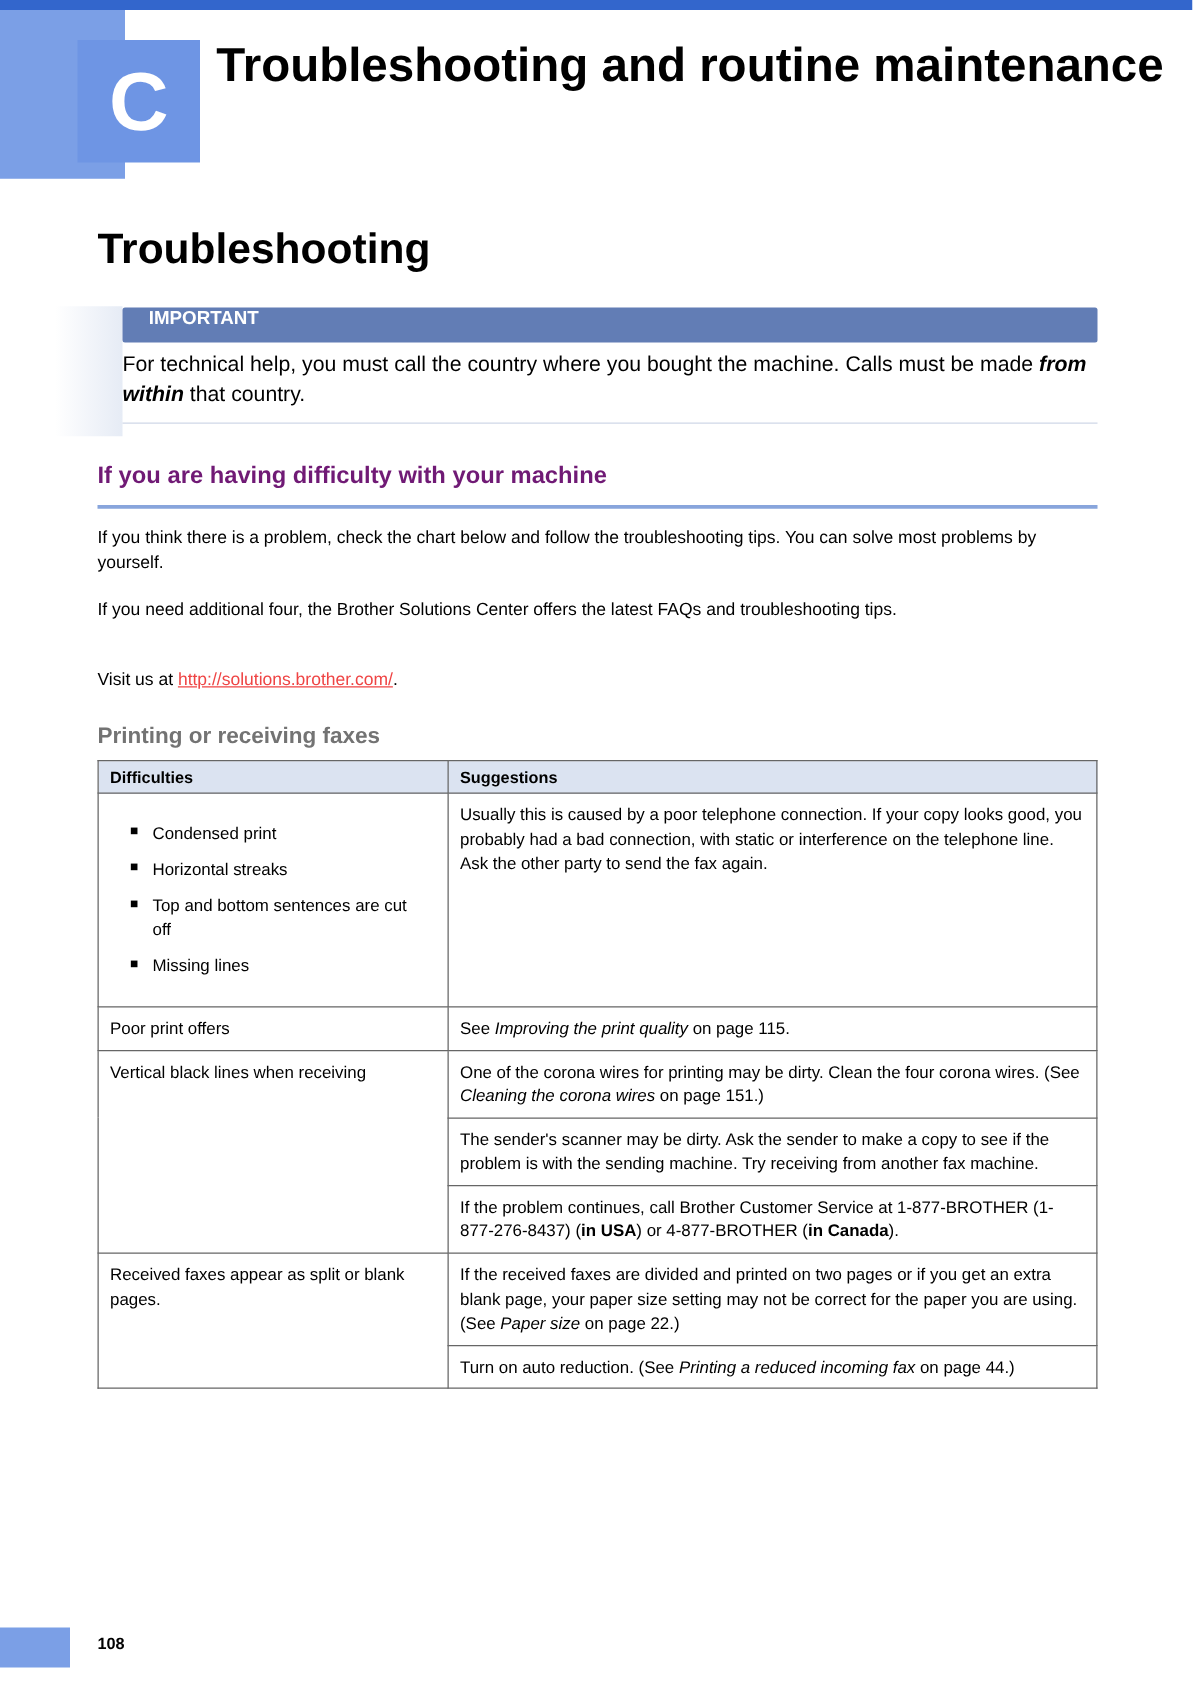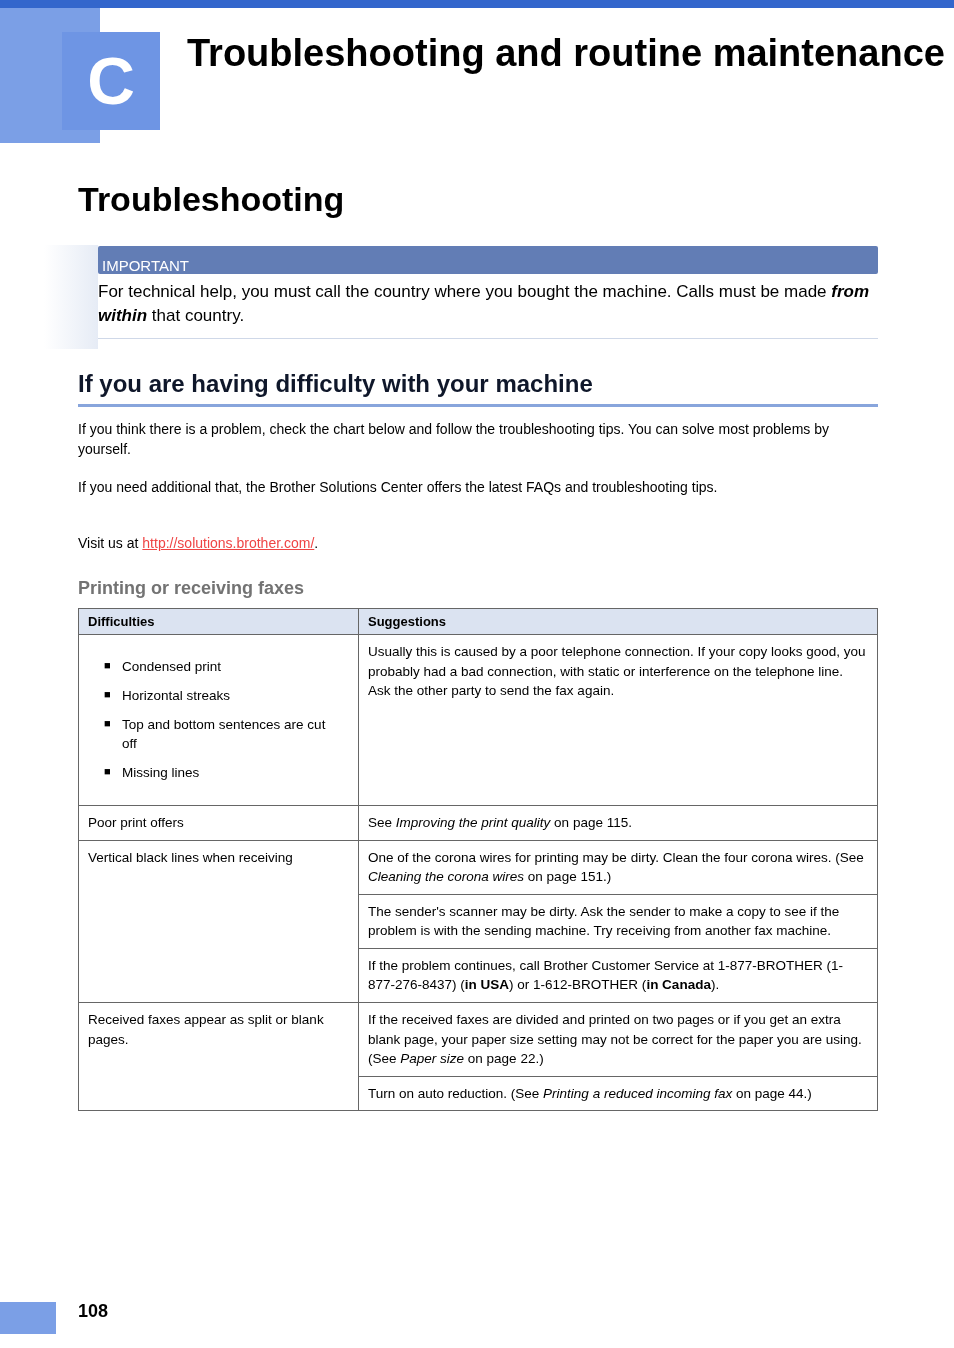--- a/index.html
+++ b/index.html
@@ -36,21 +36,21 @@
       background: #6e95e4;
       color: #ffffff;
       font-size: 66px;
       font-weight: bold;
       display: flex;
       align-items: center;
       justify-content: center;
     }
     .chapter-title {
       position: absolute;
-      left: 187px;
+      left: 173px;
       top: 30px;
       font-size: 38px;
       font-weight: bold;
       color: #000000;
       line-height: 1.25;
     }
     .section-h1 {
       position: absolute;
       left: 78px;
       top: 180px;
@@ -60,24 +60,24 @@
     }
     .important-bar {
       position: absolute;
       left: 98px;
       top: 246px;
       width: 780px;
       height: 28px;
       background: #627db5;
       color: #ffffff;
       font-size: 15px;
-      font-weight: normal;
+      font-weight: bold;
       display: flex;
-      align-items: flex-end;
-      padding-left: 4px;
+      align-items: flex-start;
+      padding-left: 21px;
       border-radius: 2px;
     }
     .important-text {
       position: absolute;
       left: 98px;
       top: 280px;
       width: 780px;
       font-size: 17px;
       color: #000000;
       line-height: 1.4;
@@ -94,23 +94,23 @@
       top: 245px;
       width: 98px;
       height: 104px;
       background: linear-gradient(to right, transparent 0%, transparent 45%, #dbe3f1 100%);
       opacity: 0.7;
     }
     .subheading {
       position: absolute;
       left: 78px;
       top: 370px;
-      font-size: 24px;
-      font-weight: bold;
-      color: #0f172a;
+      font-size: 19px;
+      font-weight: bold;
+      color: #701a75;
       width: 800px;
       padding-bottom: 6px;
     }
     .subheading-rule {
       position: absolute;
       left: 78px;
       top: 404px;
       width: 800px;
       height: 3px;
       background: #88a5dc;
@@ -176,21 +176,21 @@
       position: absolute;
       left: 0;
       top: 0;
       font-size: 11px;
       color: #000000;
     }
     .page-num {
       position: absolute;
       left: 78px;
       bottom: 26px;
-      font-size: 18px;
+      font-size: 13px;
       font-weight: bold;
       color: #000000;
       margin-top: 46px;
     }
     .side-tab {
       position: absolute;
       left: 0;
       bottom: 14px;
       width: 56px;
       height: 32px;
@@ -215,21 +215,21 @@
   <span>IMPORTANT</span>
 </div>
 <div class="important-text">
   <span>For technical help, you must call the country where you bought the machine. Calls must be made </span><em>from within</em><span> that country.</span>
 </div>
 
 <h3 class="subheading">If you are having difficulty with your machine</h3>
 <div class="subheading-rule"></div>
 
 <p class="body-text body-1">If you think there is a problem, check the chart below and follow the troubleshooting tips. You can solve most problems by yourself.</p>
-<p class="body-text body-2">If you need additional that, the Brother Solutions Center offers the latest FAQs and troubleshooting tips.</p>
+<p class="body-text body-2">If you need additional four, the Brother Solutions Center offers the latest FAQs and troubleshooting tips.</p>
 <p class="body-text body-3">
   <span>Visit us at </span><a href="#">http://solutions.brother.com/</a><span>.</span>
 </p>
 
 <h4 class="table-heading">Printing or receiving faxes</h4>
 
 <table class="trouble">
   <thead>
     <tr>
       <th>Difficulties</th>
@@ -258,21 +258,21 @@
       <td class="diff-col" rowspan="3">Vertical black lines when receiving</td>
       <td>
         <span>One of the corona wires for printing may be dirty. Clean the four corona wires. (See </span><em>Cleaning the corona wires</em><span> on page 151.)</span>
       </td>
     </tr>
     <tr>
       <td>The sender's scanner may be dirty. Ask the sender to make a copy to see if the problem is with the sending machine. Try receiving from another fax machine.</td>
     </tr>
     <tr>
       <td>
-        <span>If the problem continues, call Brother Customer Service at 1-877-BROTHER (1-877-276-8437) (</span><strong>in USA</strong><span>) or 1-612-BROTHER (</span><strong>in Canada</strong><span>).</span>
+        <span>If the problem continues, call Brother Customer Service at 1-877-BROTHER (1-877-276-8437) (</span><strong>in USA</strong><span>) or 4-877-BROTHER (</span><strong>in Canada</strong><span>).</span>
       </td>
     </tr>
     <tr>
       <td class="diff-col" rowspan="2">Received faxes appear as split or blank pages.</td>
       <td>
         <span>If the received faxes are divided and printed on two pages or if you get an extra blank page, your paper size setting may not be correct for the paper you are using. (See </span><em>Paper size</em><span> on page 22.)</span>
       </td>
     </tr>
     <tr>
       <td>

